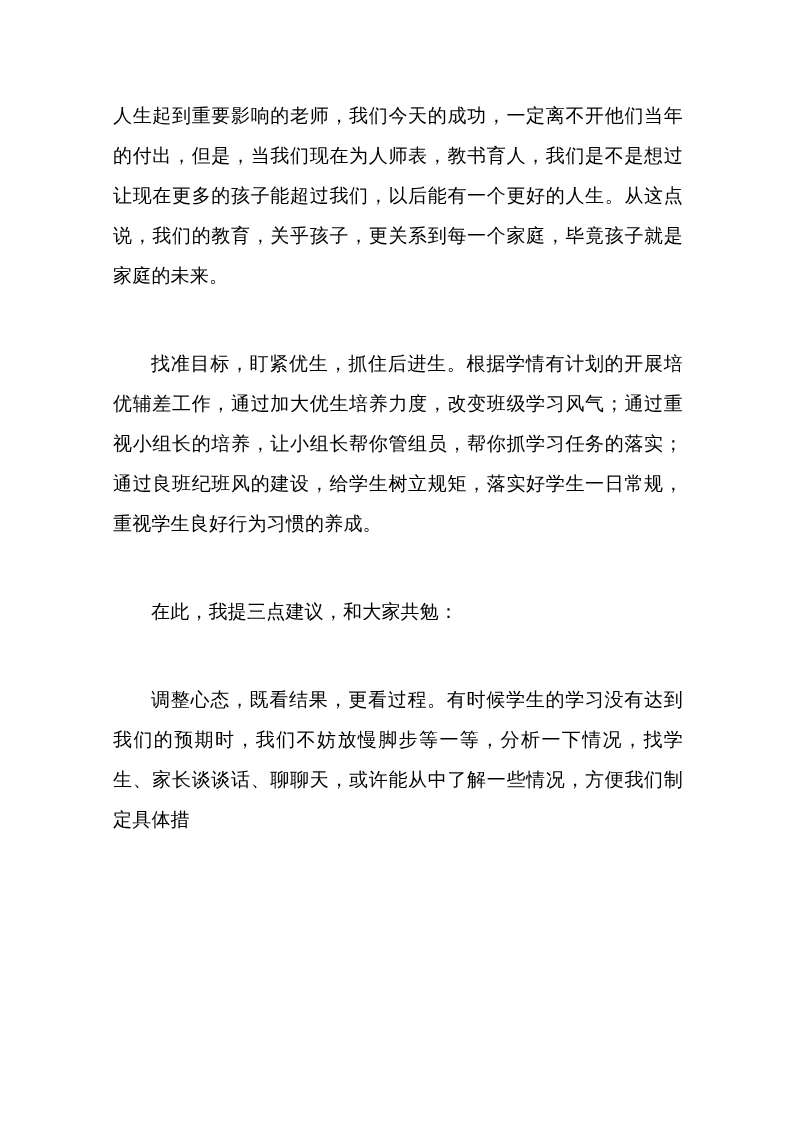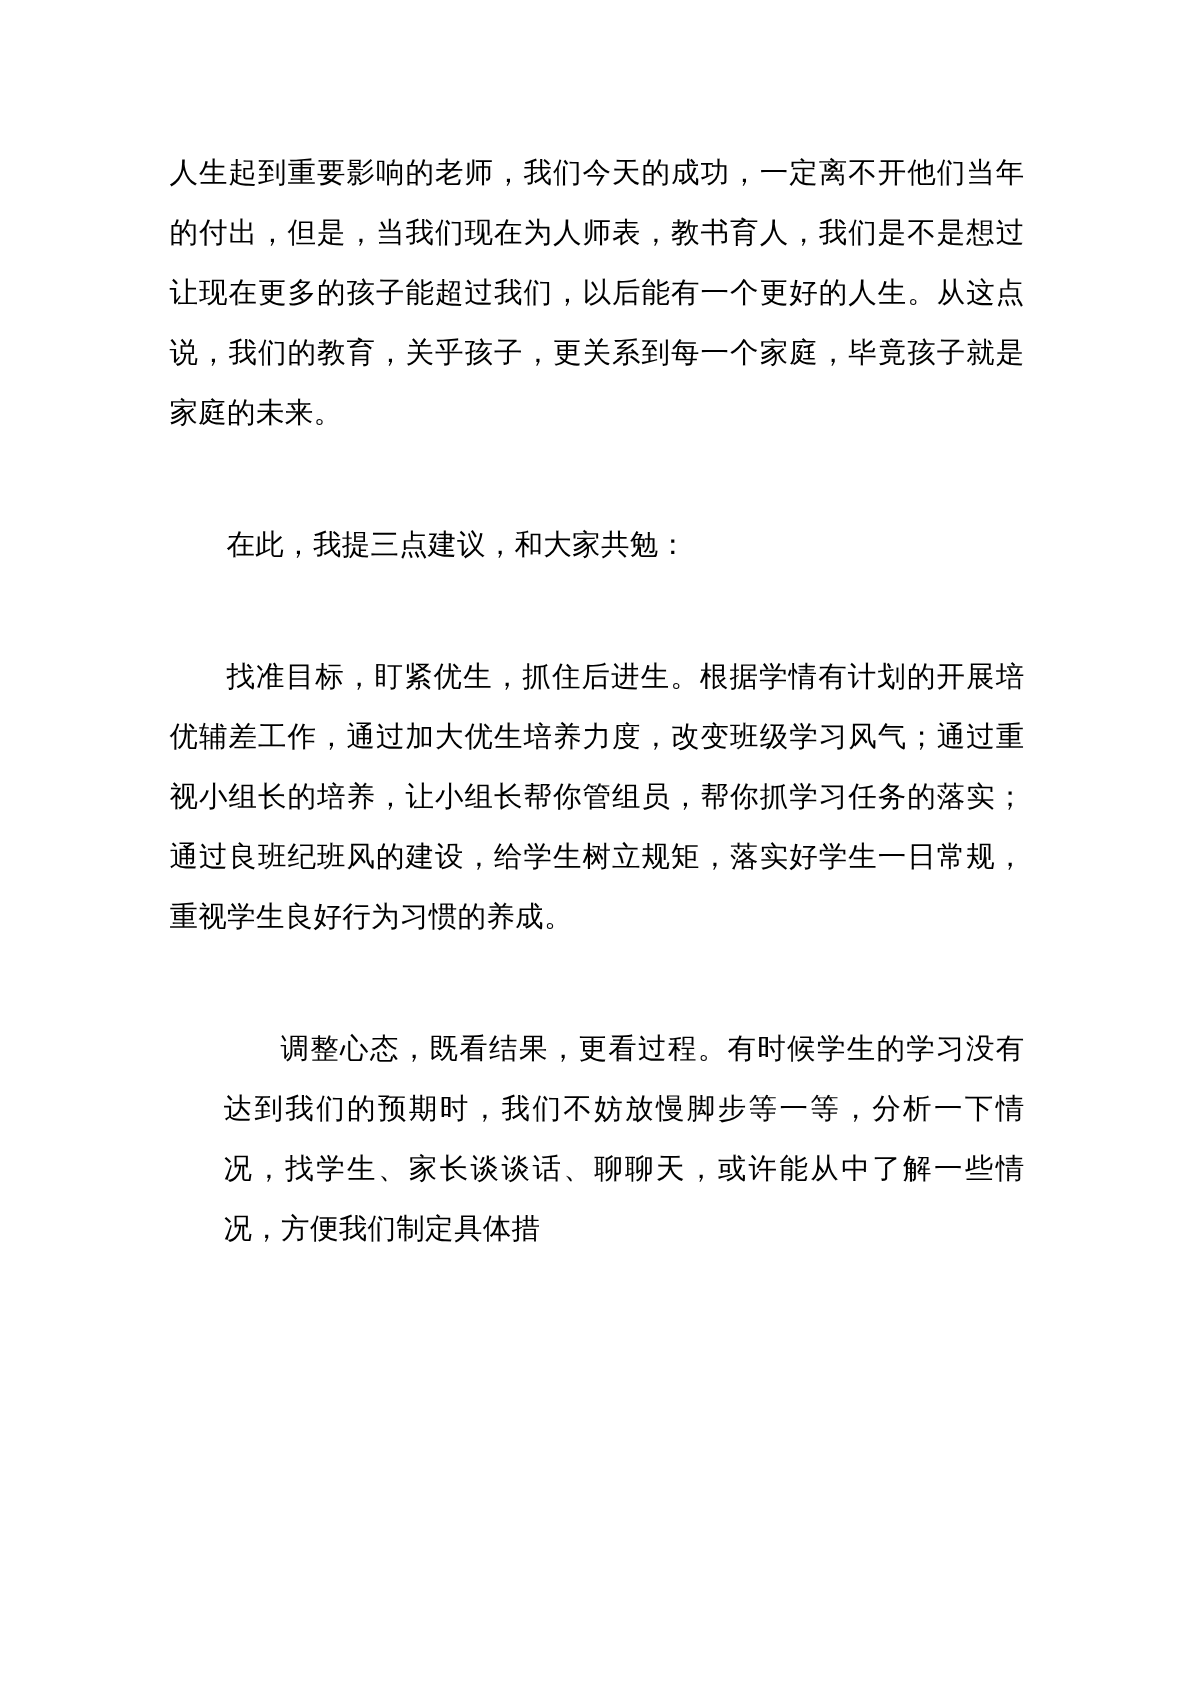--- a/index.html
+++ b/index.html
@@ -27,24 +27,23 @@
     line-height: 40px;
     text-align: justify;
     letter-spacing: 0.2px;
     color: #000000;
   }
   .doc-paragraph.indent {
     text-indent: 2em;
   }
   .doc-paragraph:last-child {
     margin-bottom: 0;
-    margin-left: 36px;
   }
 </style>
 </head>
 <body>
 
 <div class="page">
   <p class="doc-paragraph">人生起到重要影响的老师，我们今天的成功，一定离不开他们当年的付出，但是，当我们现在为人师表，教书育人，我们是不是想过让现在更多的孩子能超过我们，以后能有一个更好的人生。从这点说，我们的教育，关乎孩子，更关系到每一个家庭，毕竟孩子就是家庭的未来。</p>
+  <p class="doc-paragraph indent">找准目标，盯紧优生，抓住后进生。根据学情有计划的开展培优辅差工作，通过加大优生培养力度，改变班级学习风气；通过重视小组长的培养，让小组长帮你管组员，帮你抓学习任务的落实；通过良班纪班风的建设，给学生树立规矩，落实好学生一日常规，重视学生良好行为习惯的养成。</p>
   <p class="doc-paragraph indent">在此，我提三点建议，和大家共勉：</p>
-  <p class="doc-paragraph indent">找准目标，盯紧优生，抓住后进生。根据学情有计划的开展培优辅差工作，通过加大优生培养力度，改变班级学习风气；通过重视小组长的培养，让小组长帮你管组员，帮你抓学习任务的落实；通过良班纪班风的建设，给学生树立规矩，落实好学生一日常规，重视学生良好行为习惯的养成。</p>
   <p class="doc-paragraph indent">调整心态，既看结果，更看过程。有时候学生的学习没有达到我们的预期时，我们不妨放慢脚步等一等，分析一下情况，找学生、家长谈谈话、聊聊天，或许能从中了解一些情况，方便我们制定具体措</p>
 </div>
 
 </body></html>

